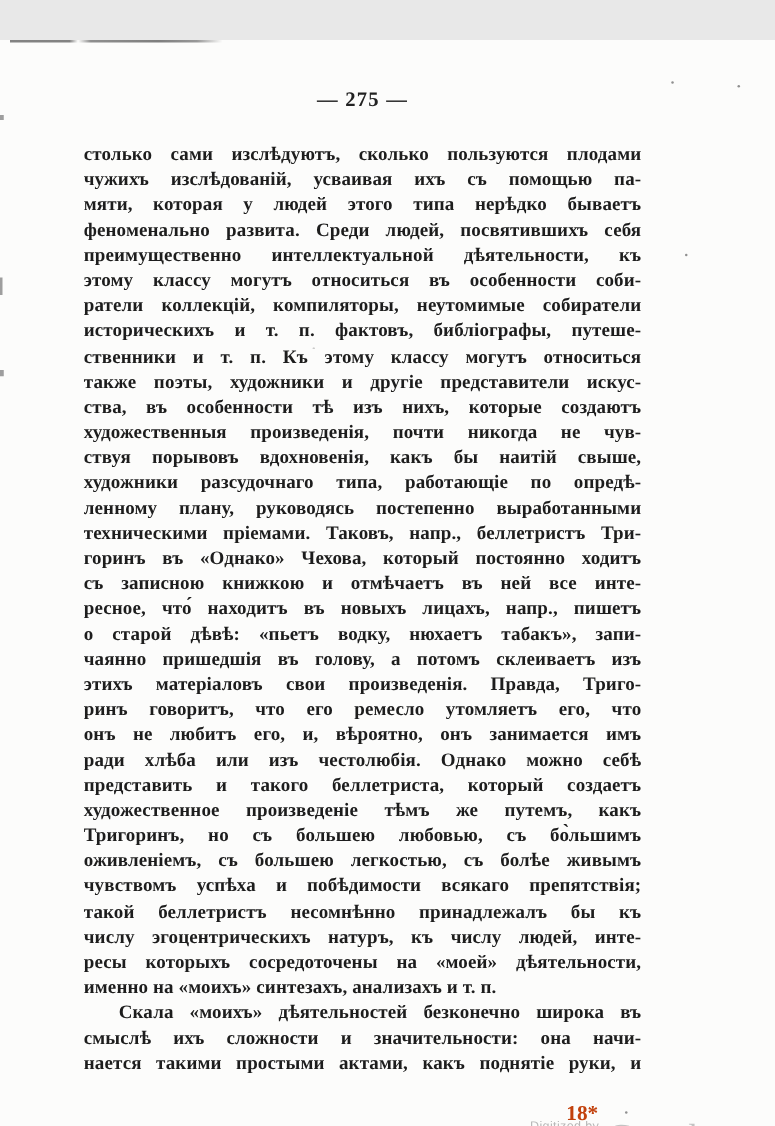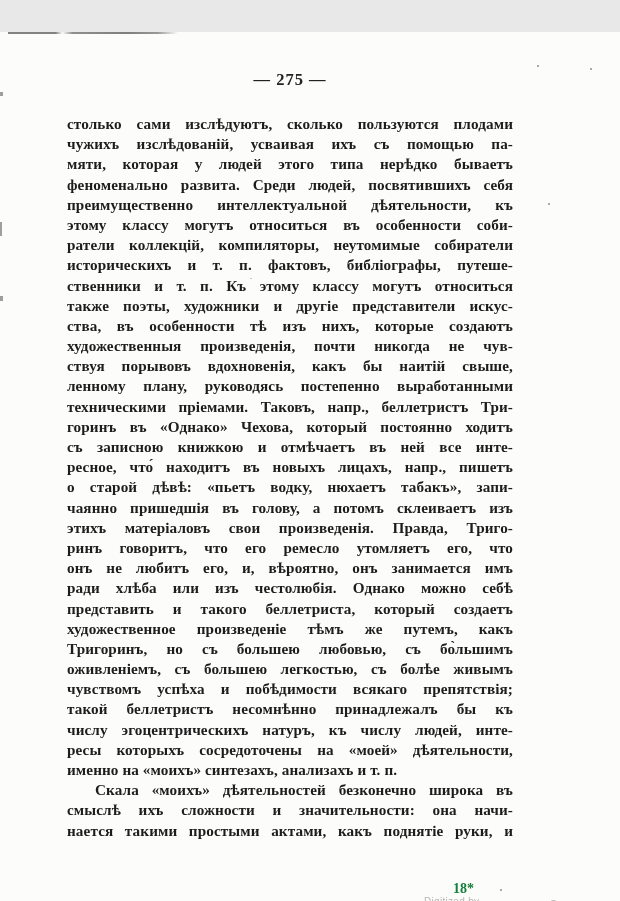--- a/index.html
+++ b/index.html
@@ -43,23 +43,23 @@
     text-align: justify;
     text-align-last: justify;
     white-space: normal;
   }
   .line.no-just { text-align-last: left; }
   .line.indent { text-indent: 28px; }
   .signature-mark {
     position: absolute;
     top: 849px;
     left: 453px;
-    font-size: 14px;
+    font-size: 17px;
     font-weight: 700;
-    color: #15803d;
+    color: #c2410c;
     text-align: center;
   }
   .watermark {
     position: absolute;
     left: 424px;
     top: 864px;
     display: flex;
     align-items: flex-start;
     gap: 7px;
     user-select: none;
@@ -133,20 +133,21 @@
         <div class="line">феноменально развита. Среди людей, посвятившихъ себя</div>
         <div class="line">преимущественно интеллектуальной дѣятельности, къ</div>
         <div class="line">этому классу могутъ относиться въ особенности соби-</div>
         <div class="line">ратели коллекцій, компиляторы, неутомимые собиратели</div>
         <div class="line">историческихъ и т. п. фактовъ, библіографы, путеше-</div>
         <div class="line">ственники и т. п. Къ этому классу могутъ относиться</div>
         <div class="line">также поэты, художники и другіе представители искус-</div>
         <div class="line">ства, въ особенности тѣ изъ нихъ, которые создаютъ</div>
         <div class="line">художественныя произведенія, почти никогда не чув-</div>
         <div class="line">ствуя порывовъ вдохновенія, какъ бы наитій свыше,</div>
+        <div class="line">художники разсудочнаго типа, работающіе по опредѣ-</div>
         <div class="line">ленному плану, руководясь постепенно выработанными</div>
         <div class="line">техническими пріемами. Таковъ, напр., беллетристъ Три-</div>
         <div class="line">горинъ въ «Однако» Чехова, который постоянно ходитъ</div>
         <div class="line">съ записною книжкою и отмѣчаетъ въ ней все инте-</div>
         <div class="line">ресное, что́ находитъ въ новыхъ лицахъ, напр., пишетъ</div>
         <div class="line">о старой дѣвѣ: «пьетъ водку, нюхаетъ табакъ», запи-</div>
         <div class="line">чаянно пришедшія въ голову, а потомъ склеиваетъ изъ</div>
         <div class="line">этихъ матеріаловъ свои произведенія. Правда, Триго-</div>
         <div class="line">ринъ говоритъ, что его ремесло утомляетъ его, что</div>
         <div class="line">онъ не любитъ его, и, вѣроятно, онъ занимается имъ</div>

